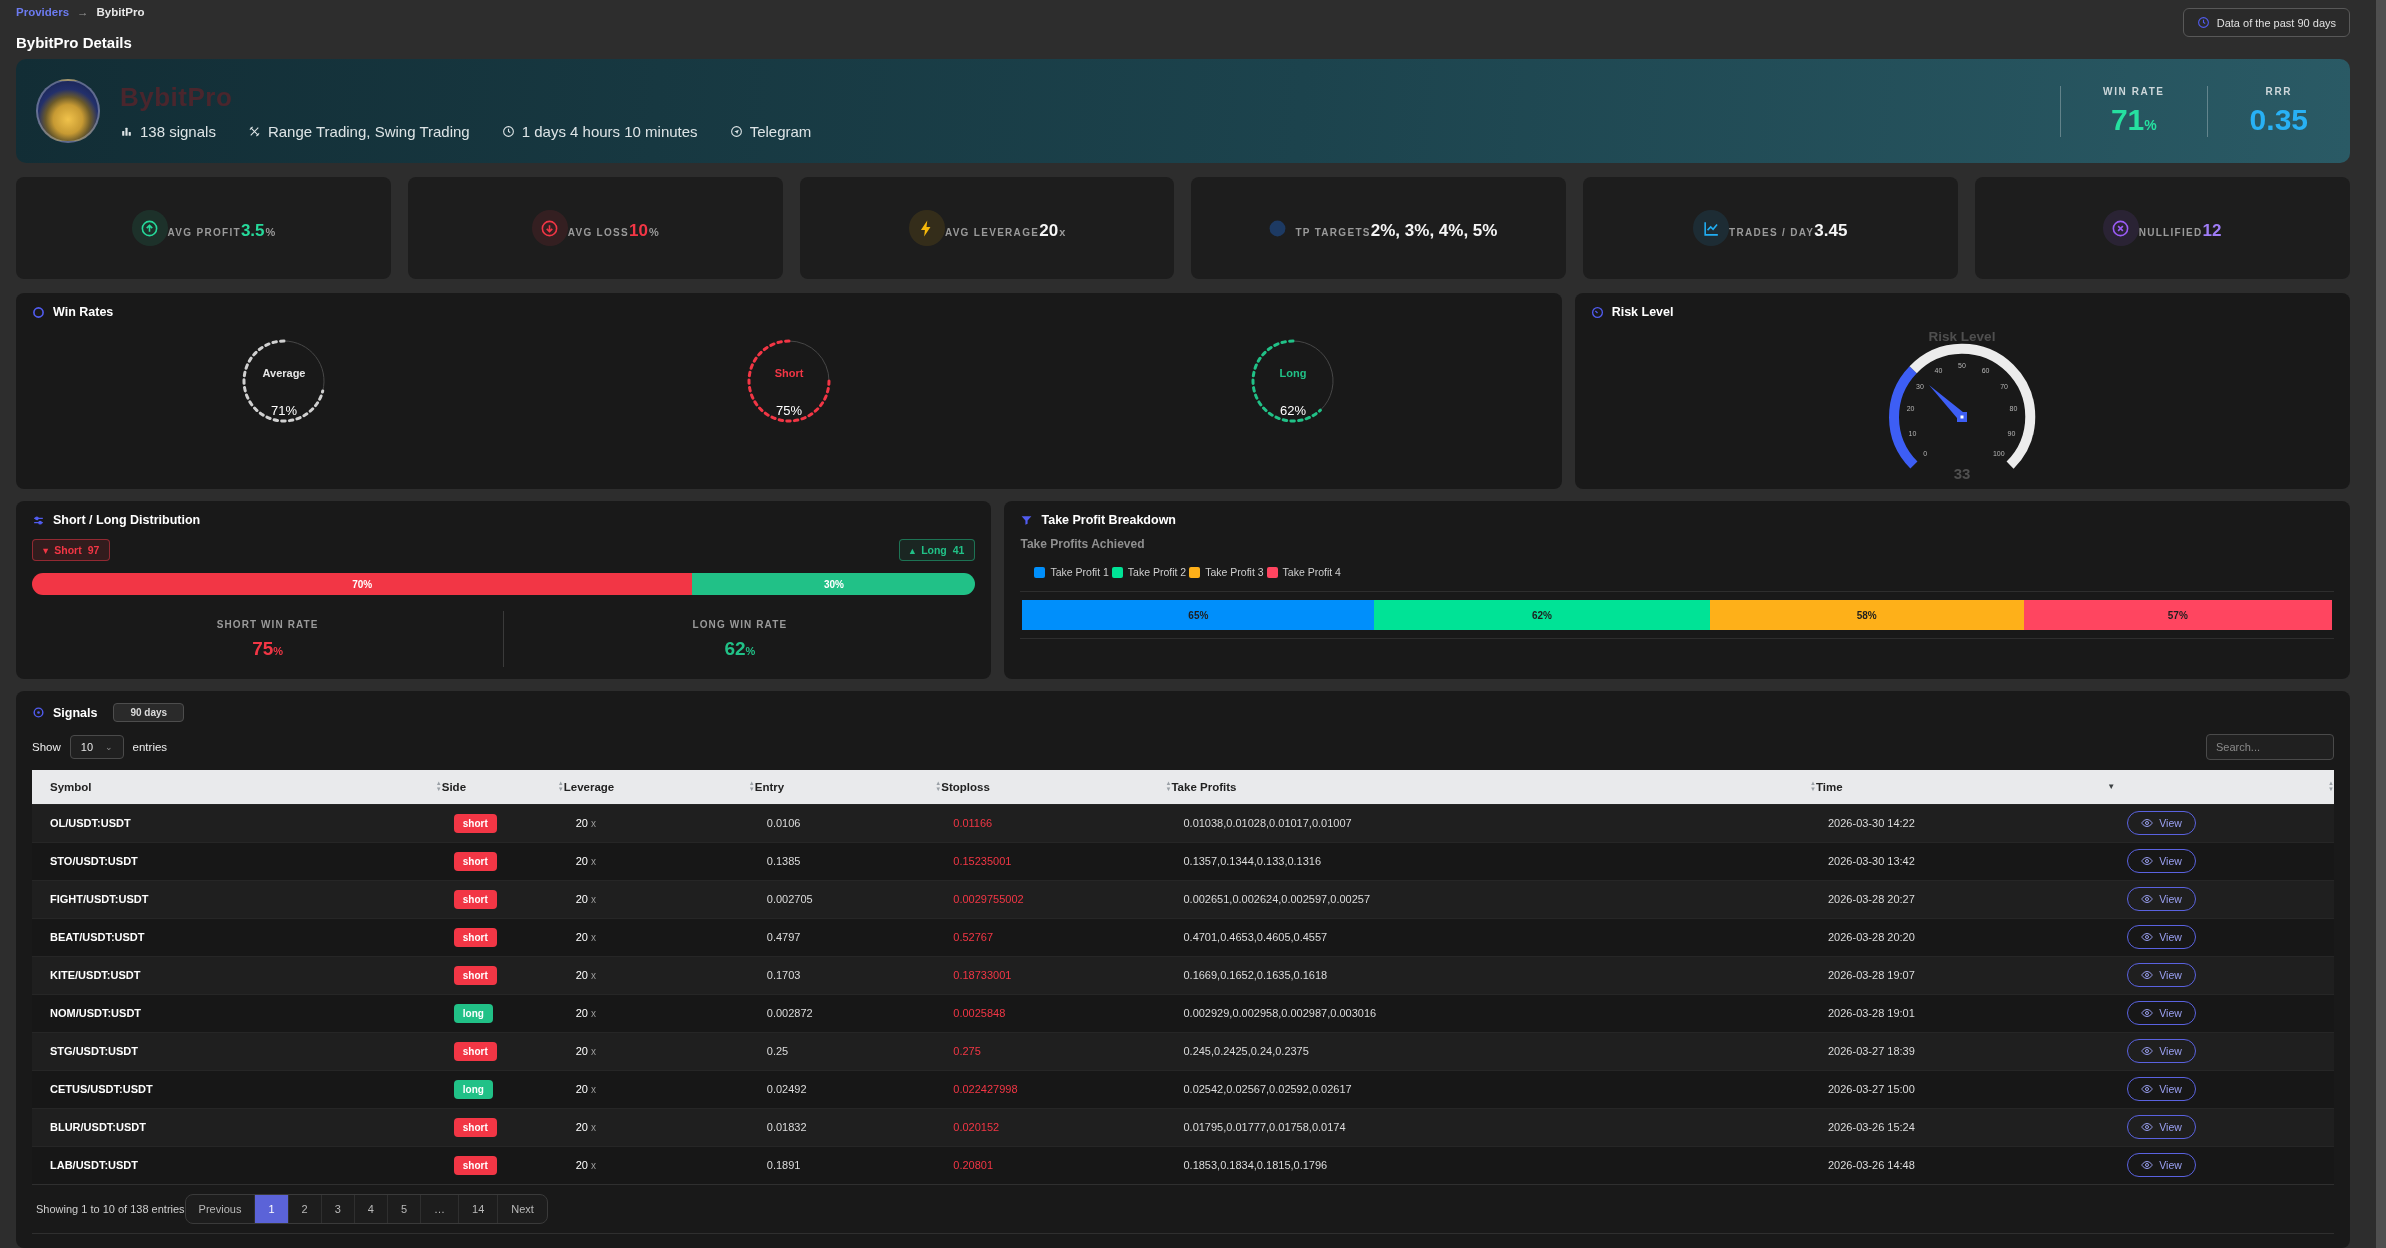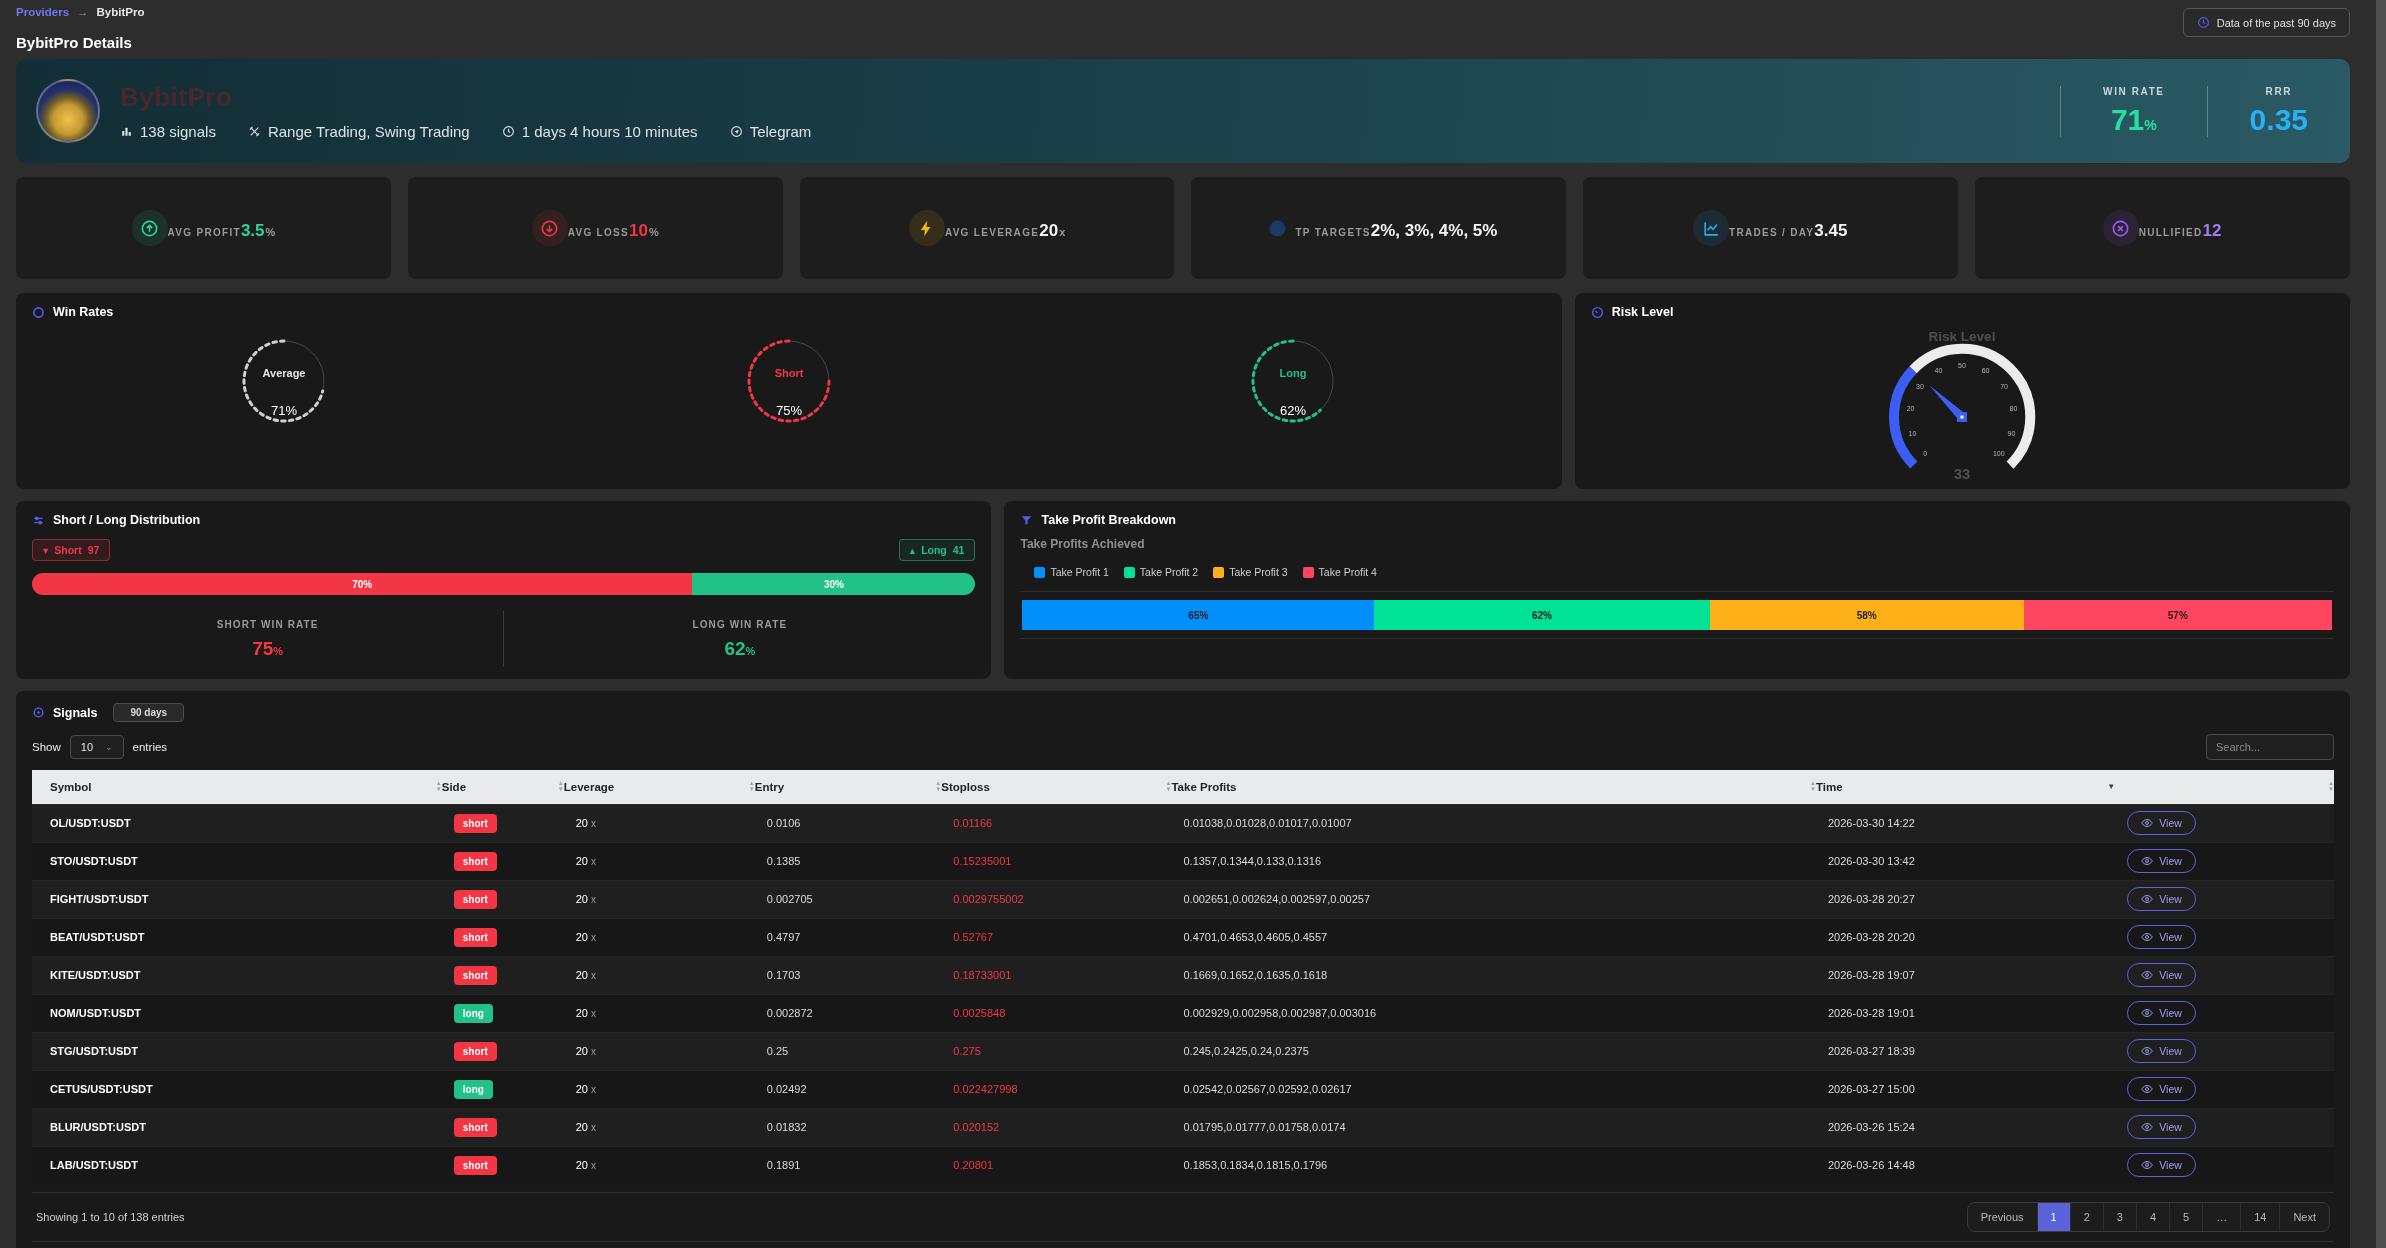--- a/index.html
+++ b/index.html
@@ -59,21 +59,21 @@
 .dist-seg{display:flex;align-items:center;justify-content:center;font-size:10px;color:#fff;font-weight:bold}
 .dist-stats{margin-top:16px;display:flex;align-items:center}
 .dhalf{flex:1;text-align:center}
 .dlabel{font-size:10px;font-weight:bold;letter-spacing:1.1px;color:#9a9a9a}
 .dval{margin-top:8px;font-size:19px;font-weight:bold}
 .dval .unit{font-size:11px}
 .dval.red{color:#f23645}.dval.green{color:#21c187}
 .vline{width:1px;height:56px;background:#3a3a3a}
 
 .tp-subtitle{margin-top:10px;font-size:12px;font-weight:bold;color:#8f8f8f}
-.tp-legend{margin-top:15px;display:flex;gap:15px;margin-left:14px}
+.tp-legend{margin-top:15px;display:flex;gap:3px;margin-left:14px}
 .legend-item{display:flex;align-items:center;gap:5px;font-size:10.5px;color:#cfcfcf}
 .swatch{width:11px;height:11px;border-radius:2px;display:inline-block}
 .tp-bar-wrap{margin-top:13px;border-top:1px solid #2e2e2e;border-bottom:1px solid #2e2e2e;padding:8px 2px}
 .tp-bar{height:30px;display:flex}
 .tp-seg{display:flex;align-items:center;justify-content:center;font-size:10px;color:#1e1e1e;font-weight:bold}
 
 .signals-panel{margin-top:12px;padding:12px 16px 14px}
 .sig-head{display:flex;align-items:center;gap:8px}
 .range-badge{margin-left:8px;background:#2a2a2a;border:1px solid #4d4d4d;border-radius:4px;padding:3px 16px;font-size:10px;color:#dcdcdc;font-weight:bold}
 .controls{margin-top:12px;display:flex;justify-content:space-between;align-items:center}
@@ -95,21 +95,21 @@
 tbody td:first-child{padding-left:18px}
 tbody tr:nth-child(odd){background:#1f1f1f}
 tbody tr:nth-child(even){background:#171717}
 td.sym{color:#fff;font-weight:bold}
 .side{display:inline-block;padding:4px 9px;border-radius:4px;font-size:10px;font-weight:bold;color:#fff}
 .side.short{background:#f23645}.side.long{background:#21c187}
 .lev{color:#fff}.lev-x{color:#9a9a9a;font-size:10px}
 td.sl{color:#f23645}
 .view-btn{display:inline-flex;align-items:center;gap:6px;background:transparent;border:1px solid #5a62e0;color:#9aa0f2;border-radius:13px;padding:5px 13px;font-size:10.5px;cursor:pointer;font-family:inherit}
 .view-btn svg{width:12px;height:12px}
-.table-footer{margin-top:8px;border-top:1px solid #2f2f2f;border-bottom:1px solid #2f2f2f;padding:9px 4px;display:flex;justify-content:space-between;align-items:center;font-size:11px;color:#cfcfcf}
+.table-footer{margin-top:0;border-top:1px solid #2f2f2f;border-bottom:1px solid #2f2f2f;padding:9px 4px;display:flex;align-items:center;font-size:11px;color:#cfcfcf}
 .pagination{display:flex;border:1px solid #3a3a3a;border-radius:8px;overflow:hidden;background:#1d1d1d}
 .page-btn{padding:8px 13px;font-size:11px;color:#b9b9b9;background:transparent;border:none;border-left:1px solid #2f2f2f;cursor:pointer;font-family:inherit}
 .page-btn:first-child{border-left:none}
 .page-btn.active{background:#5b63d8;color:#fff}
 
 .vscroll{position:absolute;top:0;right:0;width:10px;height:100%;background:#333}
 .vscroll .thumb{width:100%;height:100%;background:#4f4f4f}
 </style>
 </head>
 <body>

